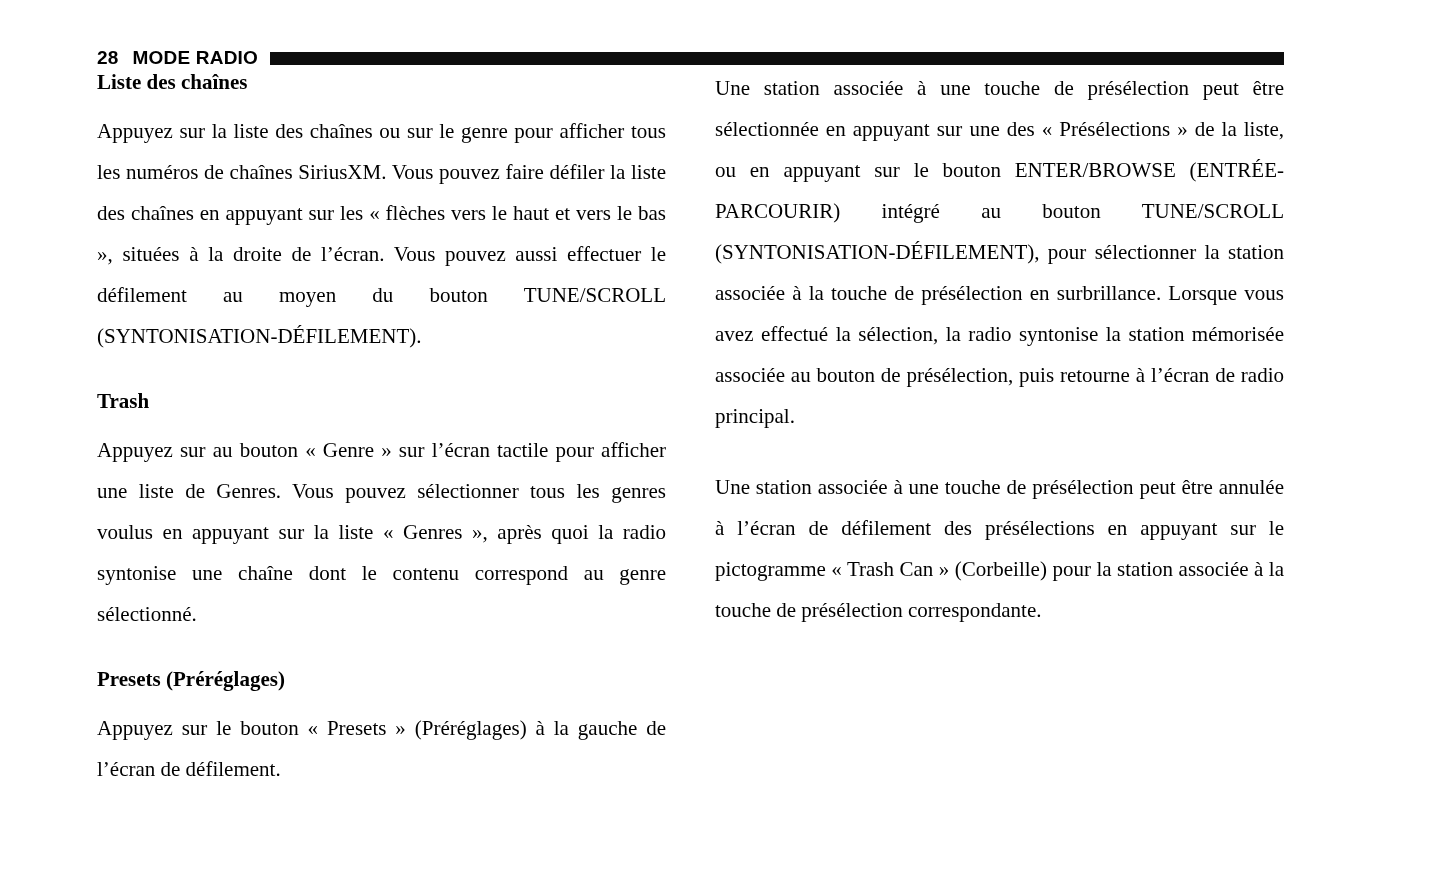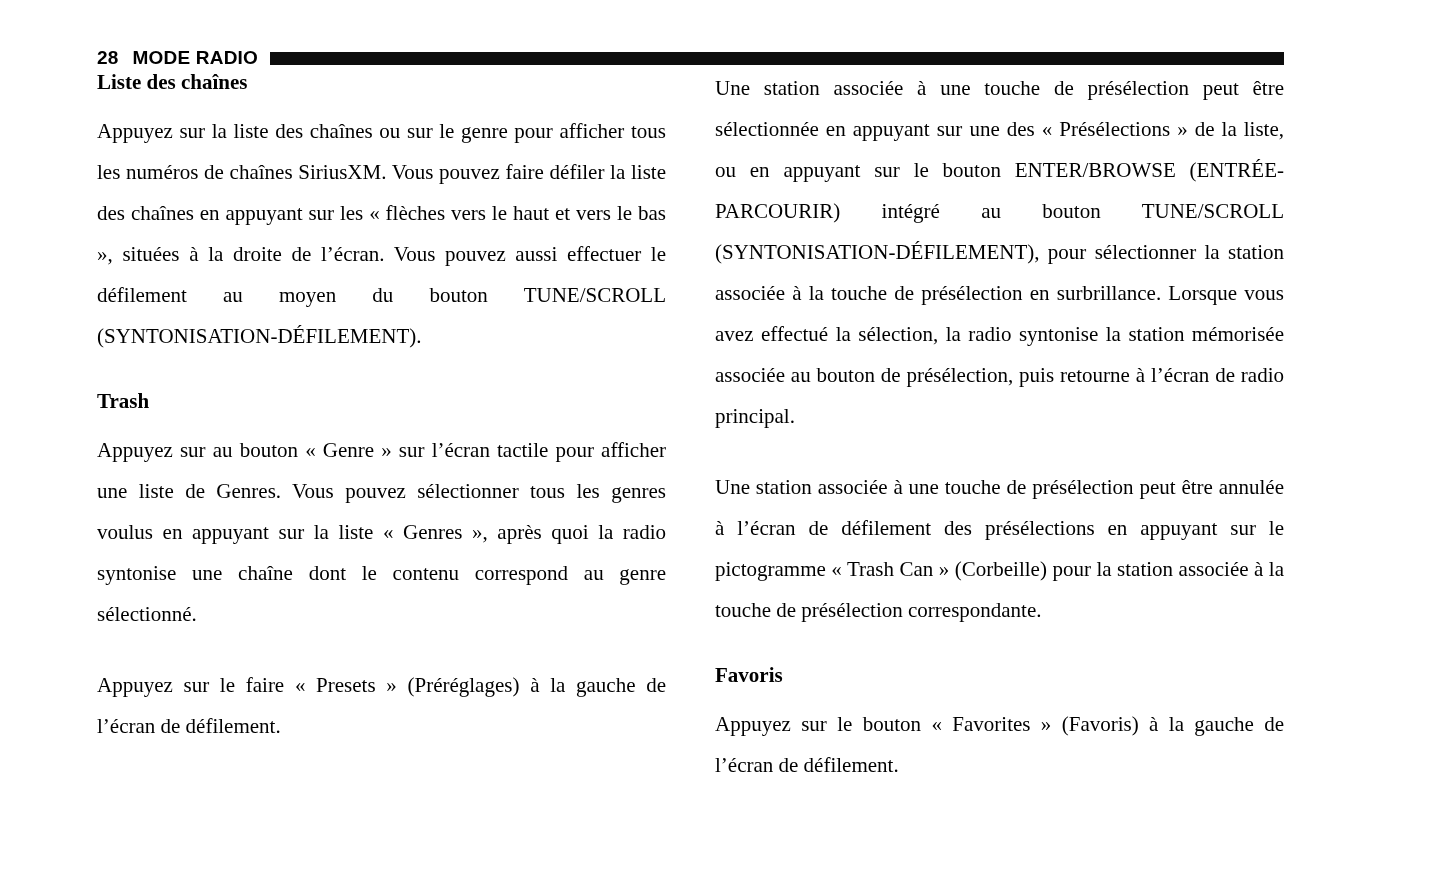--- a/index.html
+++ b/index.html
@@ -95,37 +95,34 @@
         <h2 class="section-heading">Liste des chaînes</h2>
         <p class="paragraph">Appuyez sur la liste des chaînes ou sur le genre pour afficher tous les numéros de chaînes SiriusXM. Vous pouvez faire défiler la liste des chaînes en appuyant sur les « flèches vers le haut et vers le bas », situées à la droite de l’écran. Vous pouvez aussi effectuer le défilement au moyen du bouton TUNE/SCROLL (SYNTONISATION-DÉFILEMENT).</p>
       </div>
 
       <div class="section">
         <h2 class="section-heading">Trash</h2>
         <p class="paragraph">Appuyez sur au bouton « Genre » sur l’écran tactile pour afficher une liste de Genres. Vous pouvez sélectionner tous les genres voulus en appuyant sur la liste « Genres », après quoi la radio syntonise une chaîne dont le contenu correspond au genre sélectionné.</p>
       </div>
 
       <div class="section">
-        <p class="paragraph">Appuyez sur le faire « Presets » (Préréglages) à la gauche de l’écran de défilement.</p>
+        <h2 class="section-heading">Presets (Préréglages)</h2>
+        <p class="paragraph">Appuyez sur le bouton « Presets » (Préréglages) à la gauche de l’écran de défilement.</p>
       </div>
 
     </div>
 
     <div class="col">
 
       <div class="section">
         <p class="paragraph">Une station associée à une touche de présélection peut être sélectionnée en appuyant sur une des « Présélections » de la liste, ou en appuyant sur le bouton ENTER/BROWSE (ENTRÉE-PARCOURIR) intégré au bouton TUNE/SCROLL (SYNTONISATION-DÉFILEMENT), pour sélectionner la station associée à la touche de présélection en surbrillance. Lorsque vous avez effectué la sélection, la radio syntonise la station mémorisée associée au bouton de présélection, puis retourne à l’écran de radio principal.</p>
       </div>
 
       <div class="section">
         <p class="paragraph">Une station associée à une touche de présélection peut être annulée à l’écran de défilement des présélections en appuyant sur le pictogramme « Trash Can » (Corbeille) pour la station associée à la touche de présélection correspondante.</p>
       </div>
 
-      <div class="section">
-        <h2 class="section-heading">Favoris</h2>
-        <p class="paragraph">Appuyez sur le bouton « Favorites » (Favoris) à la gauche de l’écran de défilement.</p>
-      </div>
 
     </div>
 
   </div>
 
 </div>
 
 </body></html>

